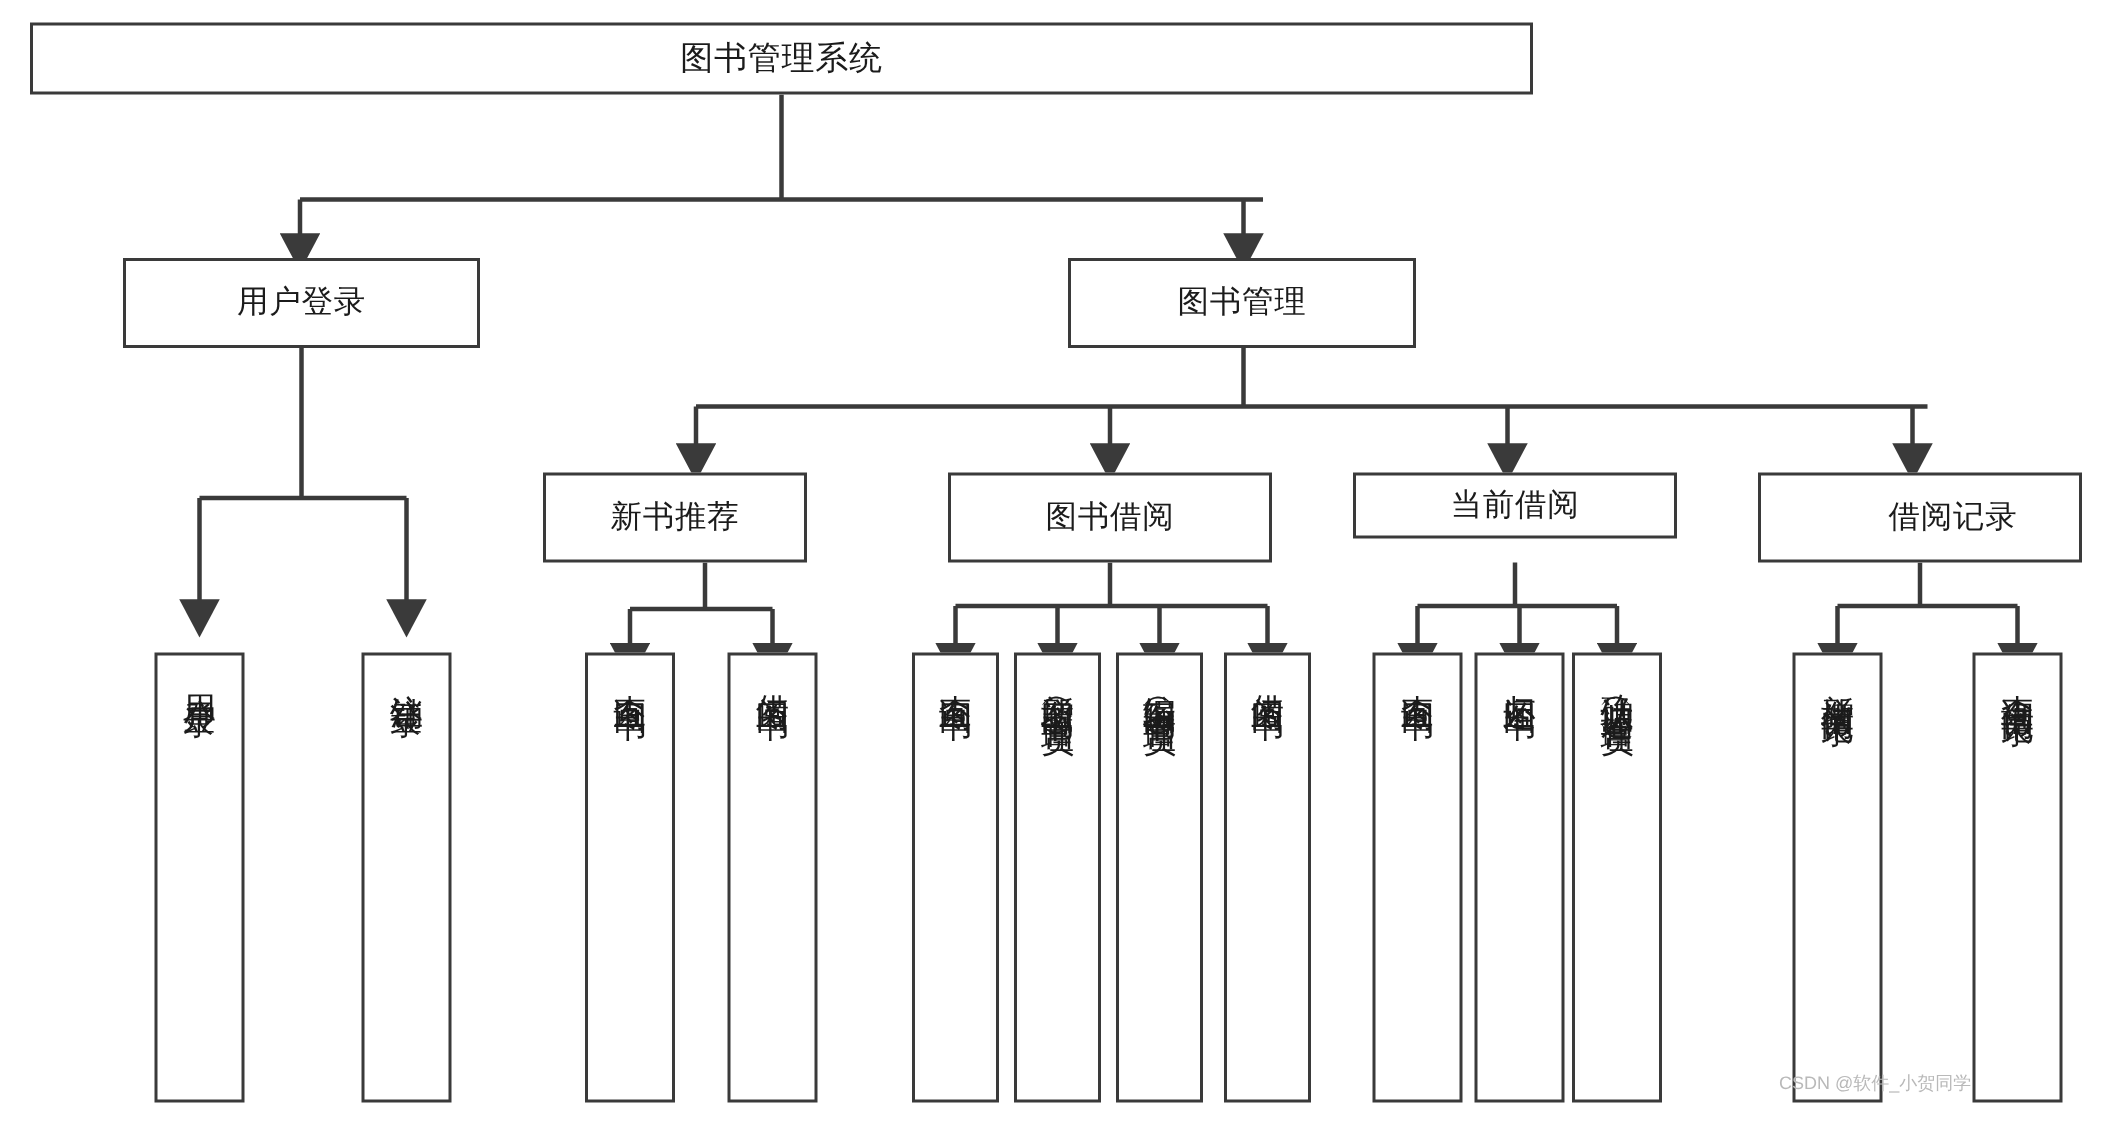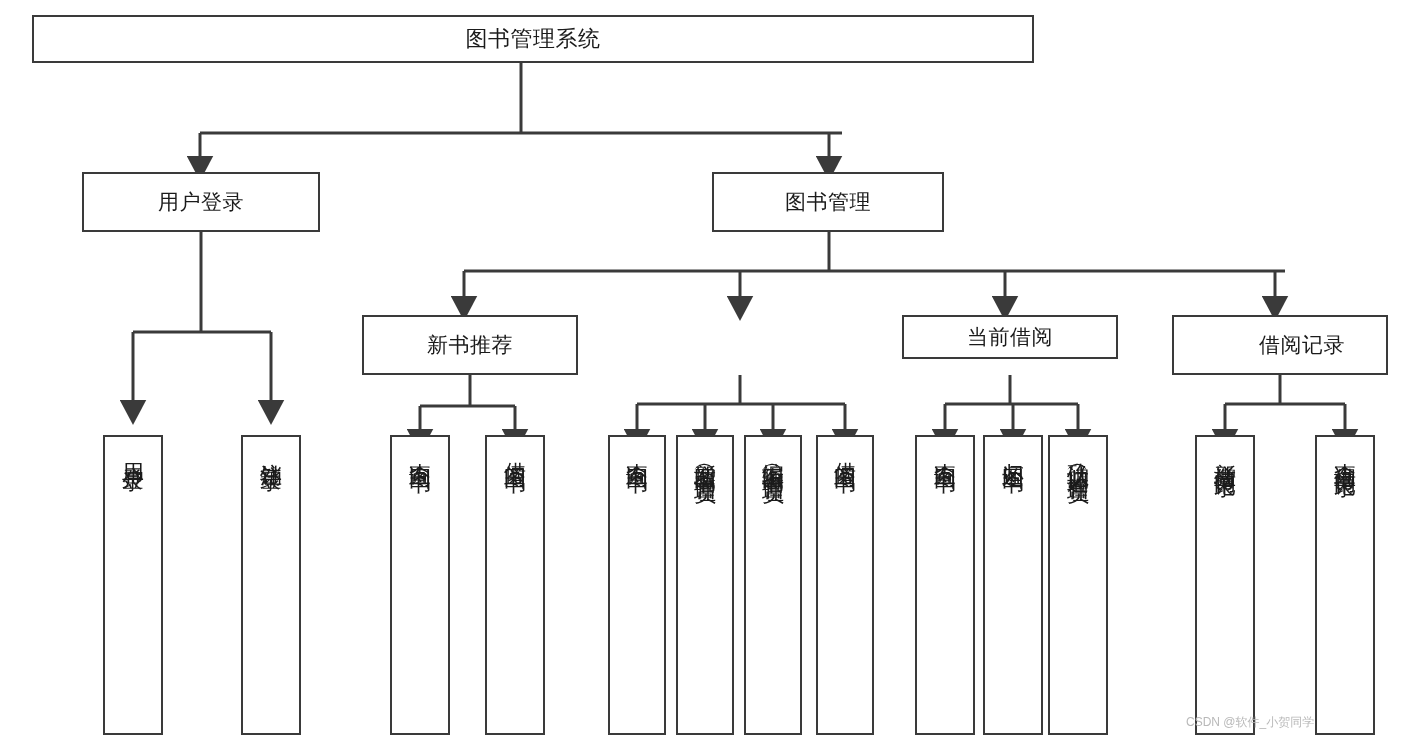--- a/index.html
+++ b/index.html
@@ -121,36 +121,39 @@
       <path d="M1013,404 L1013,433" marker-end="url(#arrow)"></path>
       <path d="M1078,404 L1078,433" marker-end="url(#arrow)"></path>
 
       <path d="M1280,375 L1280,404"></path>
       <path d="M1225,404 L1345,404"></path>
       <path d="M1225,404 L1225,433" marker-end="url(#arrow)"></path>
       <path d="M1345,404 L1345,433" marker-end="url(#arrow)"></path>
     </g>
   </svg>
 
-  <div class="node horiz title" style="left:32px; top:15px; width:1002px; height:48px;justify-content:center;">
+  <div class="node horiz title" style="left:20px; top:15px; width:1002px; height:48px;justify-content:center;">
     <span class="node-label">图书管理系统</span>
   </div>
 
   <div class="node horiz" style="left:82px; top:172px; width:238px; height:60px;">
     <span class="node-label">用户登录</span>
   </div>
 
   <div class="node horiz" style="left:712px; top:172px; width:232px; height:60px;">
     <span class="node-label">图书管理</span>
   </div>
 
-  <div class="node horiz" style="left:362px; top:315px; width:216px; height:60px;">
+  <div class="node horiz" style="left:362px; top:315px; width:176px; height:60px;">
     <span class="node-label">新书推荐</span>
   </div>
 
+  <div class="node horiz" style="left:632px; top:315px; width:216px; height:60px;">
+    <span class="node-label">图书借阅</span>
+  </div>
 
   <div class="node horiz" style="left:902px; top:315px; width:216px; height:44px;">
     <span class="node-label">当前借阅</span>
   </div>
 
   <div class="node horiz" style="left:1172px; top:315px; width:216px; height:60px;padding-left:44px;">
     <span class="node-label">借阅记录</span>
   </div>
 
   <div class="node vert" style="left:103px; top:435px; width:60px; height:300px;">

